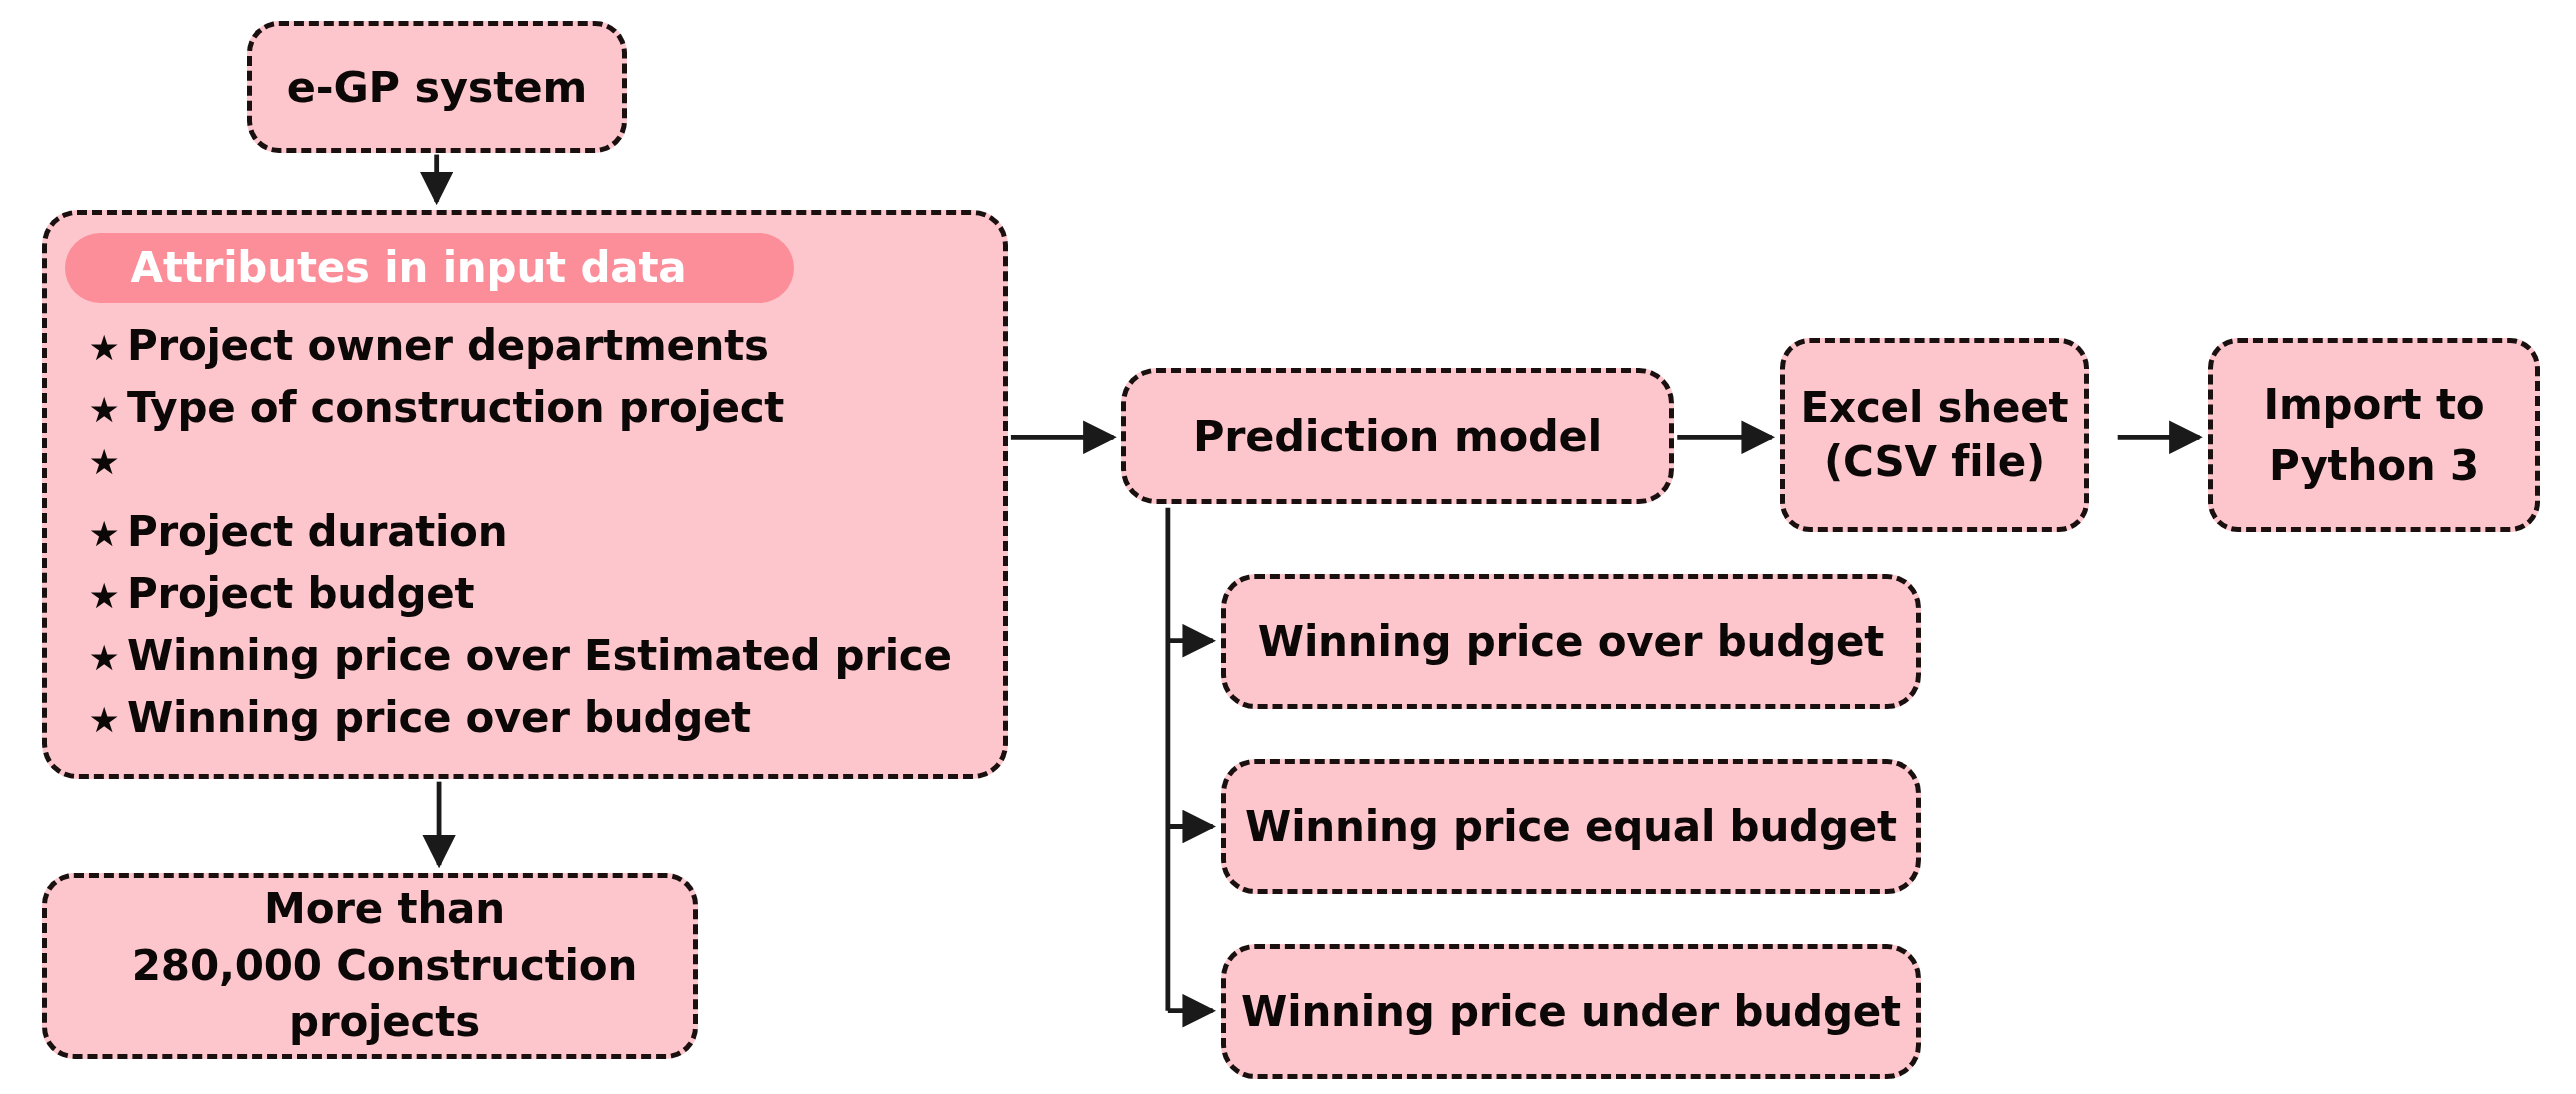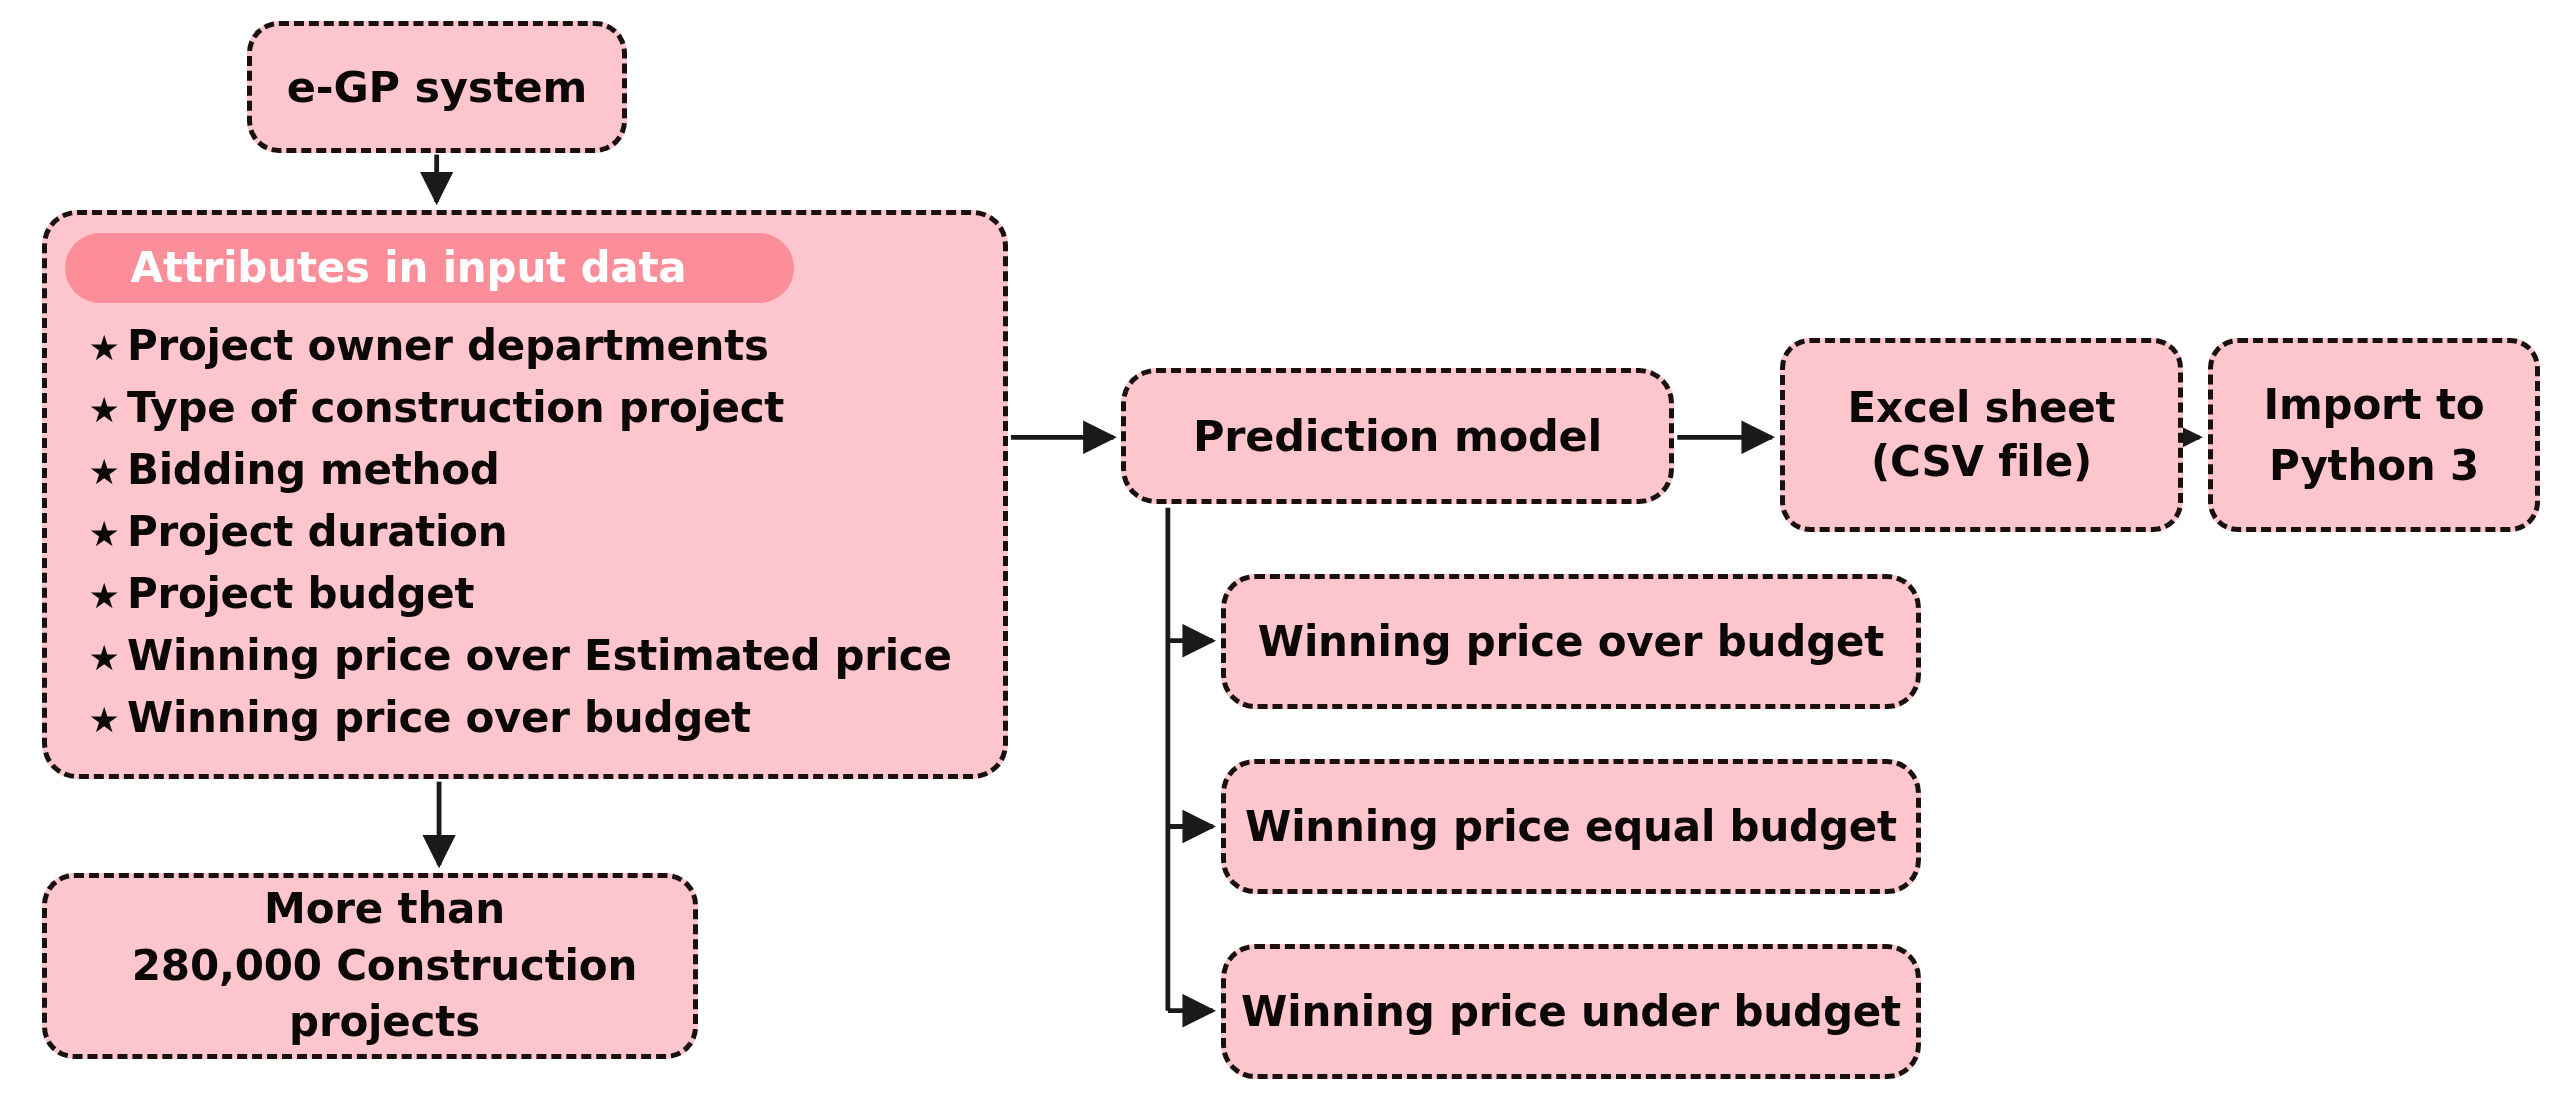--- a/index.html
+++ b/index.html
@@ -115,21 +115,21 @@
     top: 368px;
     width: 553px;
     height: 136px;
     font-size: 43px;
     border-radius: 35px;
   }
 
   .node-excel {
     left: 1780px;
     top: 338px;
-    width: 403px;
+    width: 309px;
     height: 194px;
     font-size: 42px;
     border-radius: 30px;
     flex-direction: column;
     line-height: 1.28;
   }
 
   .node-python {
     left: 2208px;
     top: 338px;
@@ -217,21 +217,20 @@
       <li>
         <span class="star">★</span>
         <span>Project owner departments</span>
       </li>
       <li>
         <span class="star">★</span>
         <span>Type of construction project</span>
       </li>
       <li>
         <span class="star">★</span>
-        <span>Bidding method</span>
       </li>
       <li>
         <span class="star">★</span>
         <span>Project duration</span>
       </li>
       <li>
         <span class="star">★</span>
         <span>Project budget</span>
       </li>
       <li>

